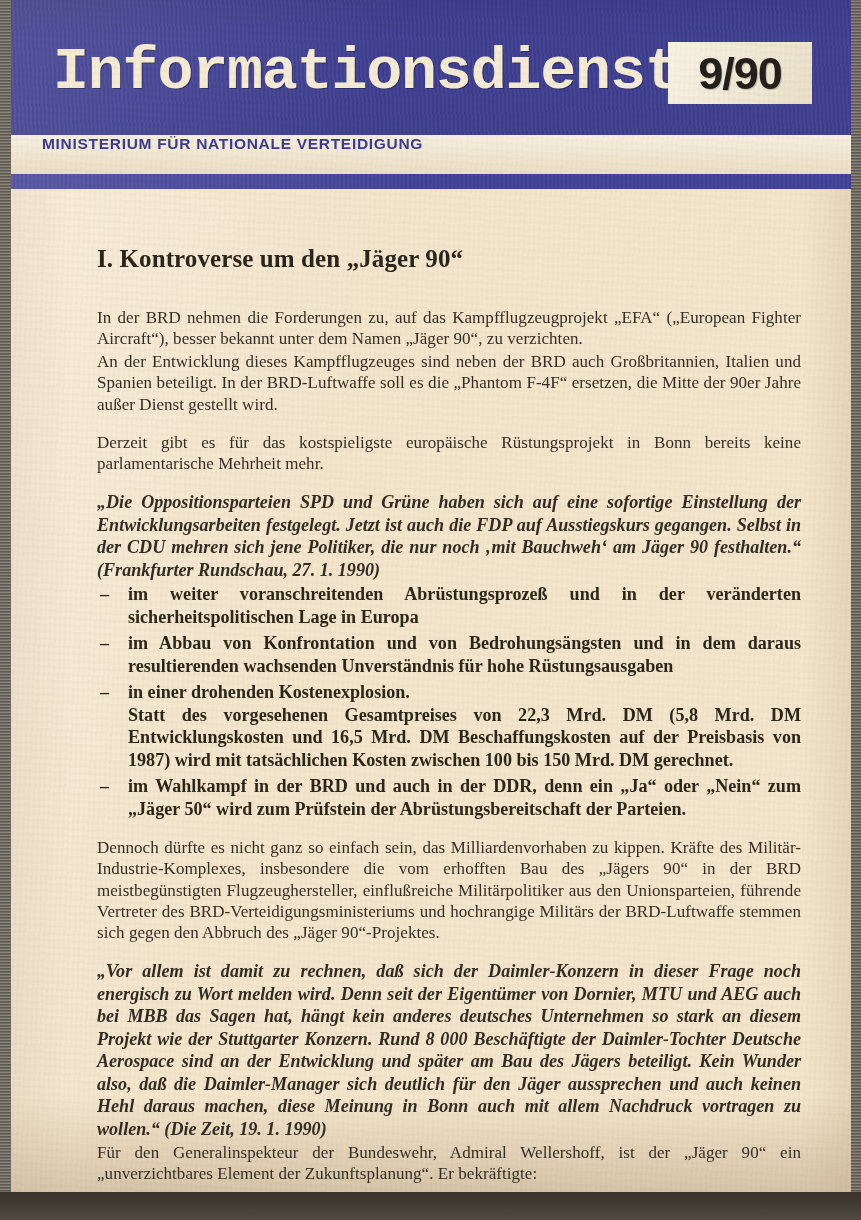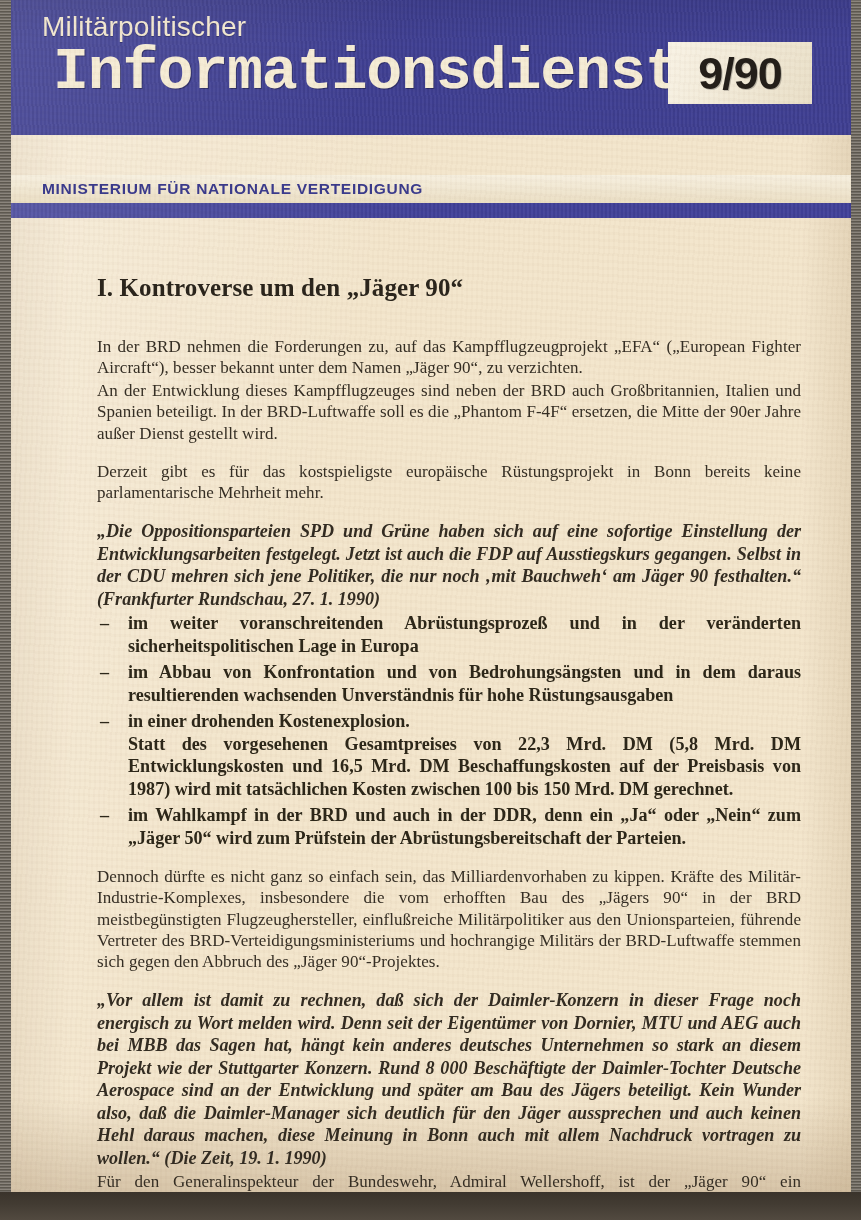--- a/index.html
+++ b/index.html
@@ -126,26 +126,25 @@
     letter-spacing: -1px;
     color: #241f1a;
     text-shadow: 1px 1px 0 rgba(0,0,0,0.22);
     line-height: 1;
   }
 
   
   #ministry-band {
     position: relative;
     width: 840px;
-    height: 28px;
+    height: 39px;
     background: #f2e8d0;
     background-image: linear-gradient(to bottom, rgba(255,255,255,0.35), rgba(180,155,115,0.12));
     display: flex;
-    align-items: center;
-    margin-top: 40px;
+    align-items: flex-start;
   }
   #ministry-band span {
     margin-left: 31px;
     font-family: "Liberation Sans", "DejaVu Sans", sans-serif;
     font-size: 15.5px;
     font-weight: 700;
     letter-spacing: 0.7px;
     color: #3b3b8d;
     white-space: nowrap;
   }
@@ -235,21 +234,20 @@
   }
 </style>
 </head>
 <body>
 
 <div id="scan">
 
   <div id="sheet">
 
     <div id="masthead">
-      <div id="kicker">Militärpolitischer</div>
       <div id="wordmark">Informationsdienst</div>
       <div id="issue-badge">
         <span>9/90</span>
       </div>
     </div>
 
     <div id="ministry-band">
       <span>MINISTERIUM FÜR NATIONALE VERTEIDIGUNG</span>
     </div>
 

